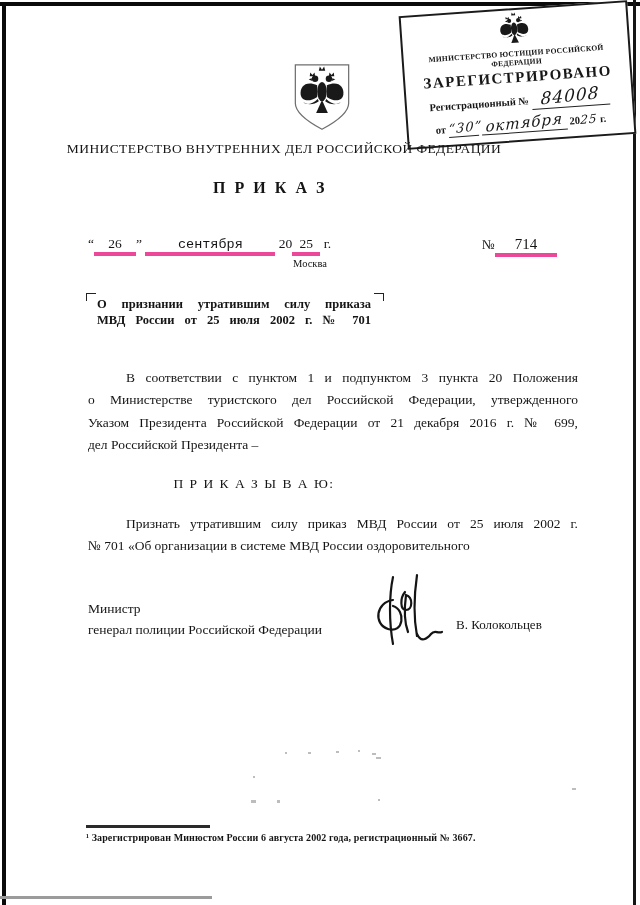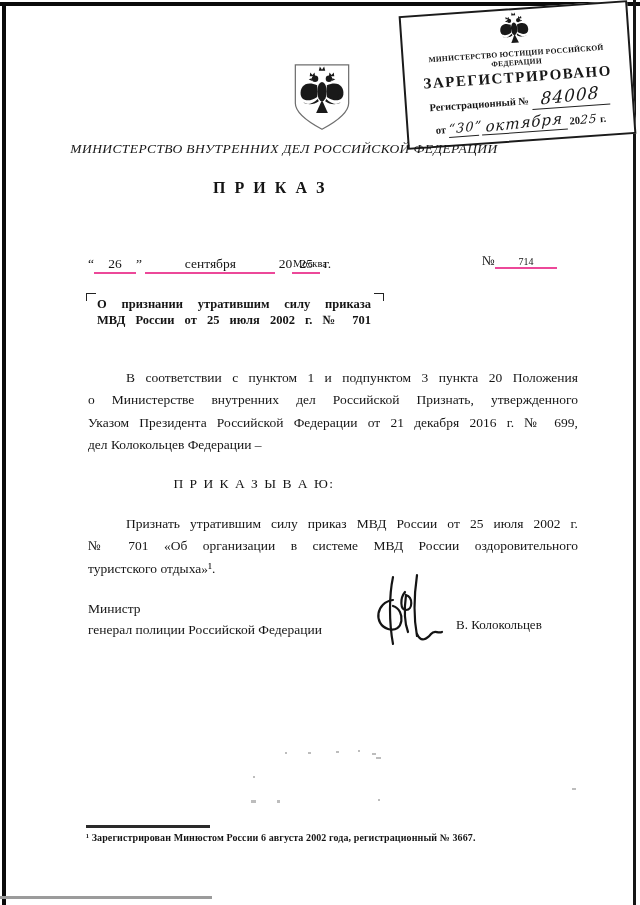--- a/index.html
+++ b/index.html
@@ -30,32 +30,32 @@
     display:inline-block; transform:rotate(-2deg) skewX(-8deg); letter-spacing:1px;
   }
   .u { border-bottom:1.5px solid #222; display:inline-block; text-align:center; }
   .stamp-regnum { font-size:17px; width:78px; }
   .stamp-day { font-size:13px; width:30px; }
   .stamp-month { font-size:15px; width:86px; }
 
   
   .emblem { left:291px; top:62px; width:62px; height:70px; }
 
-  .ministry-title { left:0; top:141px; width:568px; text-align:center; font-size:13.5px; letter-spacing:.4px;font-style:italic; }
+  .ministry-title { left:0; top:141px; width:568px; text-align:center; font-size:13.5px; letter-spacing:.4px; }
   .doc-type { left:0; top:179px; width:540px; text-align:center; font-size:16px; font-weight:bold; letter-spacing:2.5px; }
 
   
   .dateline { left:88px; top:236px; font-size:13.5px; white-space:nowrap; }
-  .dl-u { border-bottom:2px solid #ec4899; display:inline-block; text-align:center;margin-top:20px; }
+  .dl-u { border-bottom:4px solid #ec4899; display:inline-block; text-align:center; }
   .dl-day { width:42px; }
-  .dl-month { width:130px; }
+  .dl-month { width:130px;font-family:Liberation Mono, monospace; }
   .dl-year { width:28px; }
   .city { left:260px; top:258px; width:100px; text-align:center; font-size:10.5px; }
   .number-group { left:482px; top:236px; font-size:13.5px; white-space:nowrap; }
-  .dl-num { width:62px; font-size:10px; }
+  .dl-num { width:62px; font-size:15px; }
 
   
   .subject { left:97px; top:296px; width:274px; font-size:12.5px; font-weight:bold; line-height:16px; }
   .subject .line { text-align:justify; text-align-last:justify; }
   .corner { width:9px; height:7px; }
   .corner-left { left:86px; top:293px; border-left:1.5px solid #222; border-top:1.5px solid #222; }
   .corner-right { left:374px; top:293px; border-right:1.5px solid #222; border-top:1.5px solid #222; }
 
   
   .para { left:88px; top:0; width:490px; font-size:13.5px; line-height:22.4px; }
@@ -151,29 +151,28 @@
 
   <div class="abs corner corner-left"></div>
   <div class="abs corner corner-right"></div>
   <div class="abs subject">
       <div class="line">О признании утратившим силу приказа</div>
       <div class="line">МВД России от 25 июля 2002 г. № 701</div>
     </div>
 
   <div class="abs para para1">
       <div class="line">В соответствии с пунктом 1 и подпунктом 3 пункта 20 Положения</div>
-      <div class="line">о Министерстве внутренних дел Российской Признать, утвержденного</div>
+      <div class="line">о Министерстве туристского дел Российской Федерации, утвержденного</div>
       <div class="line">Указом Президента Российской Федерации от 21 декабря 2016 г. № 699,</div>
-      <div class="line">дел Колокольцев Федерации –</div>
+      <div class="line">дел Российской Президента –</div>
     </div>
   <div class="abs command">П Р И К А З Ы В А Ю:</div>
   <div class="abs para para2">
       <div class="line">Признать утратившим силу приказ МВД России от 25 июля 2002 г.</div>
       <div class="line">№ 701 «Об организации в системе МВД России оздоровительного</div>
-      <div class="line">туристского отдыха»¹.</div>
     </div>
 
   <div class="abs sig-position">
     <div>Министр</div>
     <div>генерал полиции Российской Федерации</div>
   </div>
   <svg class="abs signature-svg" viewBox="0 0 85 80">
     <g fill="none" stroke="#141414" stroke-width="2.2" stroke-linecap="round">
       <path d="M33,5 C29,24 29,50 33,72"></path>
       <path d="M33,28 C16,30 13,52 28,57 C44,62 46,38 33,34"></path>

